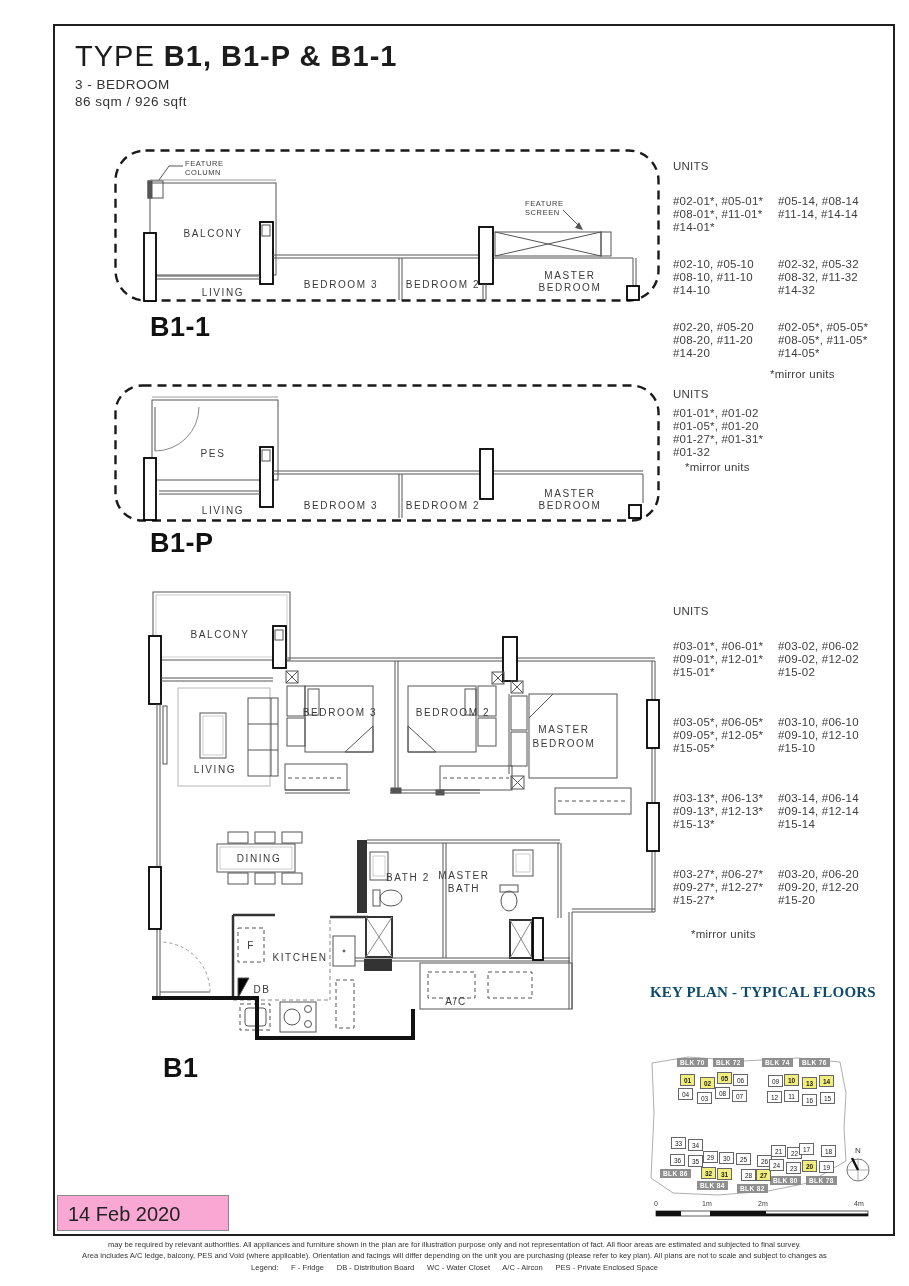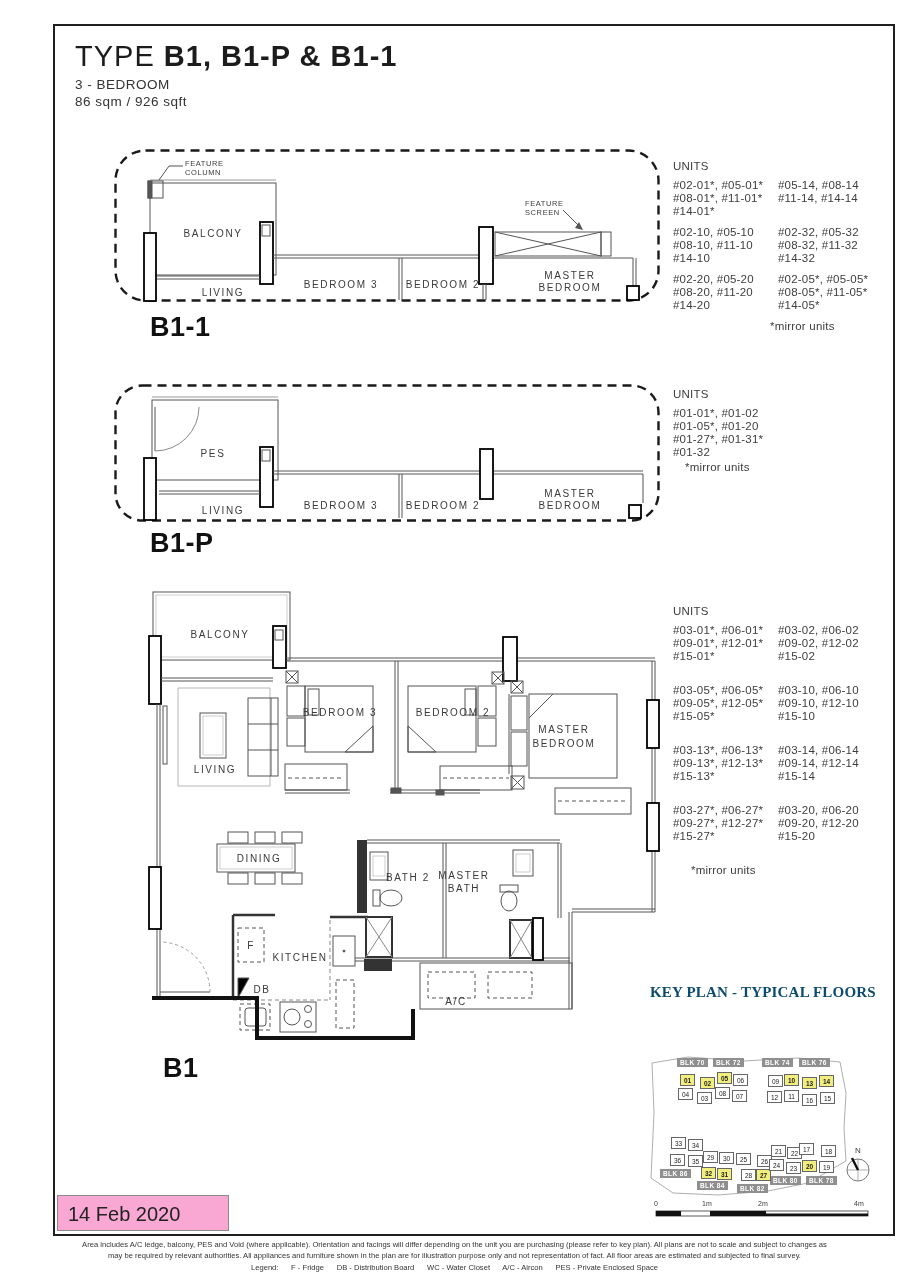--- a/index.html
+++ b/index.html
@@ -13,21 +13,21 @@
   .subtitle{font-size:13.5px;letter-spacing:.5px;color:#333;margin-top:3px;line-height:17px;}
   .planlabel{position:absolute;font-weight:bold;font-size:27px;color:#111;letter-spacing:.5px;}
   svg{position:absolute;overflow:visible;}
   svg text{font-family:"Liberation Sans",sans-serif;fill:#3a3a3a;}
   .roomlbl{font-size:10px;letter-spacing:1.6px;}
   .smlbl{font-size:7.5px;letter-spacing:.6px;}
   .units{position:absolute;width:225px;font-size:11.5px;color:#3d3d3d;letter-spacing:.2px;}
   .units .utitle{margin-bottom:7px;}
   .ugroup{display:flex;margin-bottom:8px;}
   .units.wide .ugroup{margin-bottom:21px;}
-  .ucol{width:105px;}
+  .ucol{width:105px;margin-top:16px;}
   .ucol + .ucol{width:118px;}
   .uline{line-height:13px;white-space:nowrap;}
   .mirror{margin-top:2px;}
   .keyplan-title{position:absolute;left:650px;top:984px;font-weight:bold;font-size:15px;color:#0c4a6e;letter-spacing:.2px;font-family:Liberation Serif, serif;}
   .kpmap{position:absolute;left:648px;top:1053px;width:240px;height:170px;}
   .blk{position:absolute;background:#8f8f8f;color:#fff;font-size:6.5px;font-weight:bold;
        padding:1px 3px;letter-spacing:.4px;white-space:nowrap;}
   .mk{position:absolute;width:13px;height:10px;border:1px solid #666;background:#fff;
       font-size:6.5px;color:#222;display:flex;align-items:center;justify-content:center;}
   .datebox{position:absolute;left:57px;top:1195px;width:172px;height:36px;border:1.5px solid #8a8a8a;
@@ -463,17 +463,17 @@
       <div class="mk" style="left: 151px; top: 90px;">17</div>
       <div class="mk" style="left: 173px; top: 92px;">18</div>
       <div class="mk" style="left: 121px; top: 106px;">24</div>
       <div class="mk" style="left: 138px; top: 109px;">23</div>
       <div class="mk" style="left: 154px; top: 107px; background: rgb(242, 238, 125); font-weight: bold;">20</div>
       <div class="mk" style="left: 171px; top: 108px;">19</div>
     </div>
 
   <div class="datebox">14 Feb 2020</div>
   <div class="disclaimer">
+    <div>may be required by relevant authorities. All appliances and furniture shown in the plan are for illustration purpose only and not representation of fact. All floor areas are estimated and subjected to final survey.</div>
     <div>Area includes A/C ledge, balcony, PES and Void (where applicable). Orientation and facings will differ depending on the unit you are purchasing (please refer to key plan). All plans are not to scale and subject to changes as</div>
-    <div>may be required by relevant authorities. All appliances and furniture shown in the plan are for illustration purpose only and not representation of fact. All floor areas are estimated and subjected to final survey.</div>
     <div class="legendline">Legend:      F - Fridge      DB - Distribution Board      WC - Water Closet      A/C - Aircon      PES - Private Enclosed Space</div>
   </div>
 </div>
 
 </body></html>

